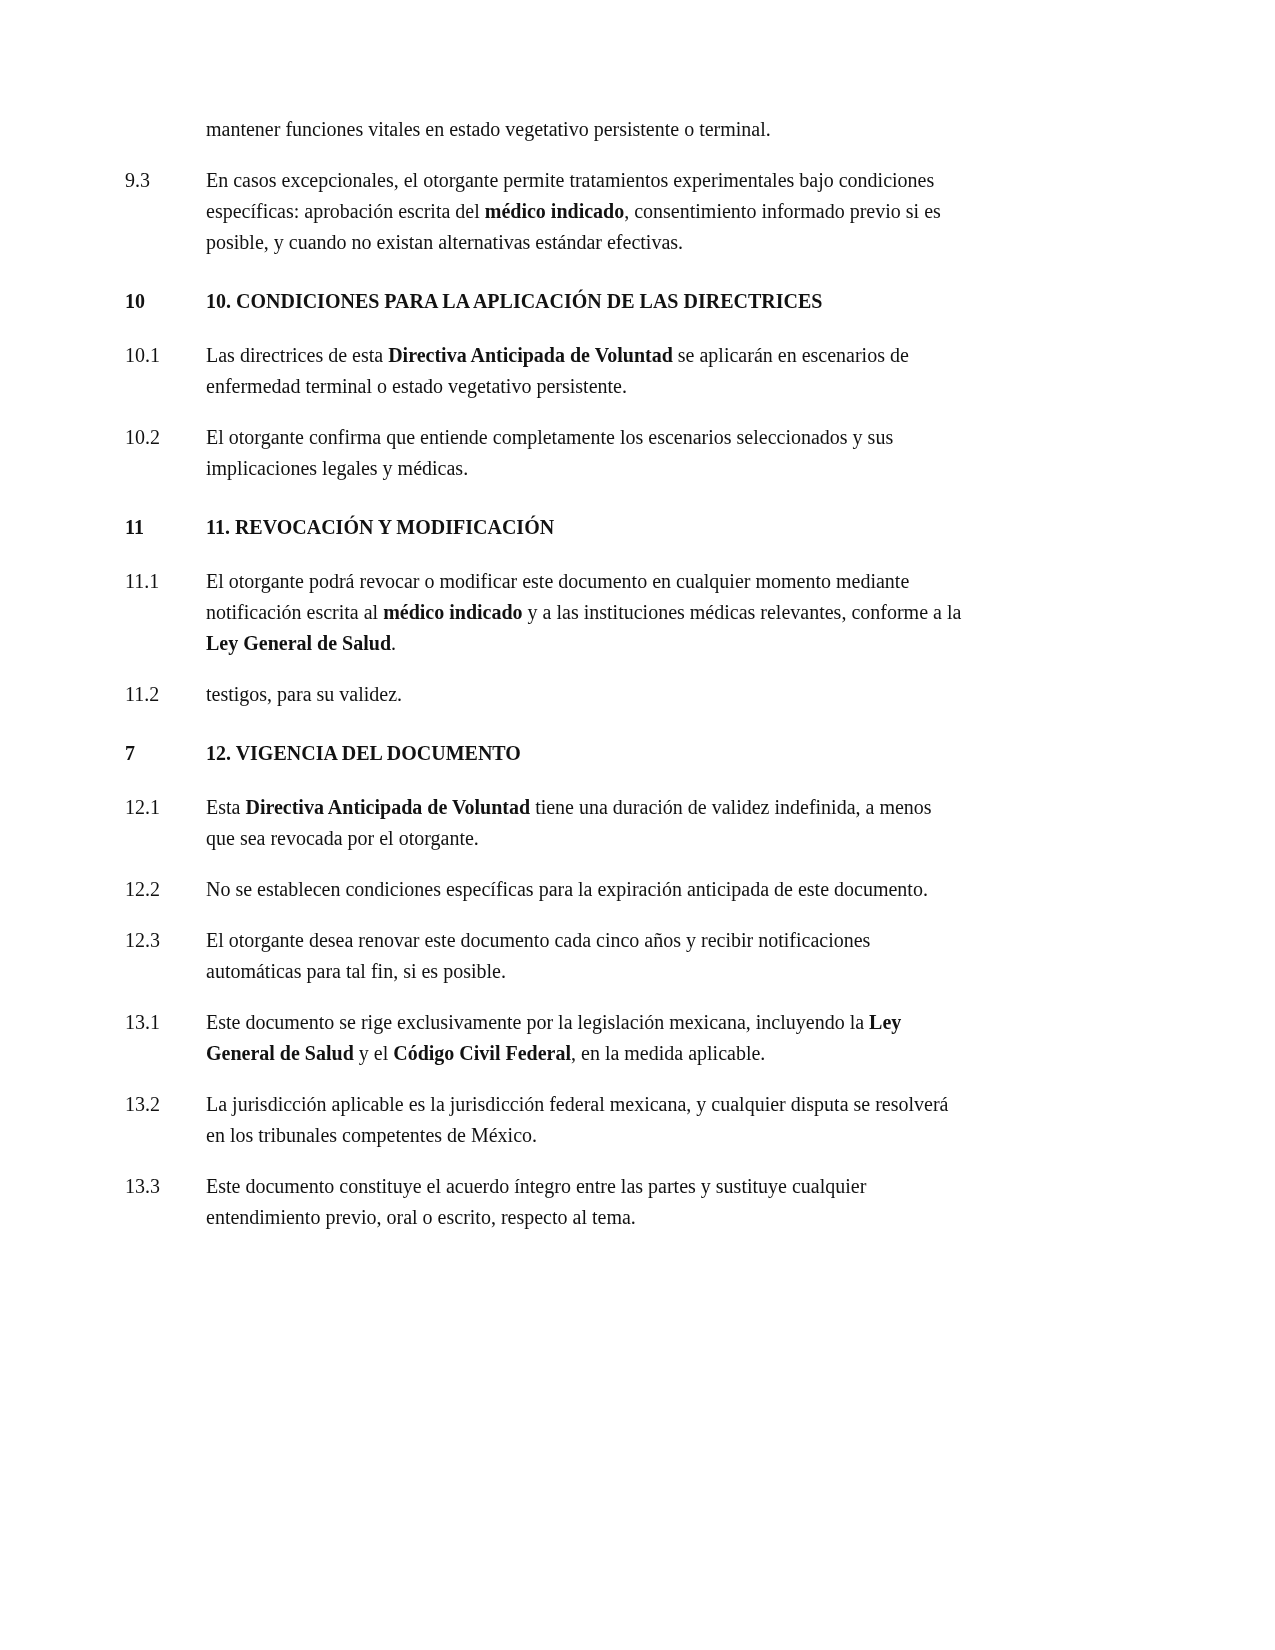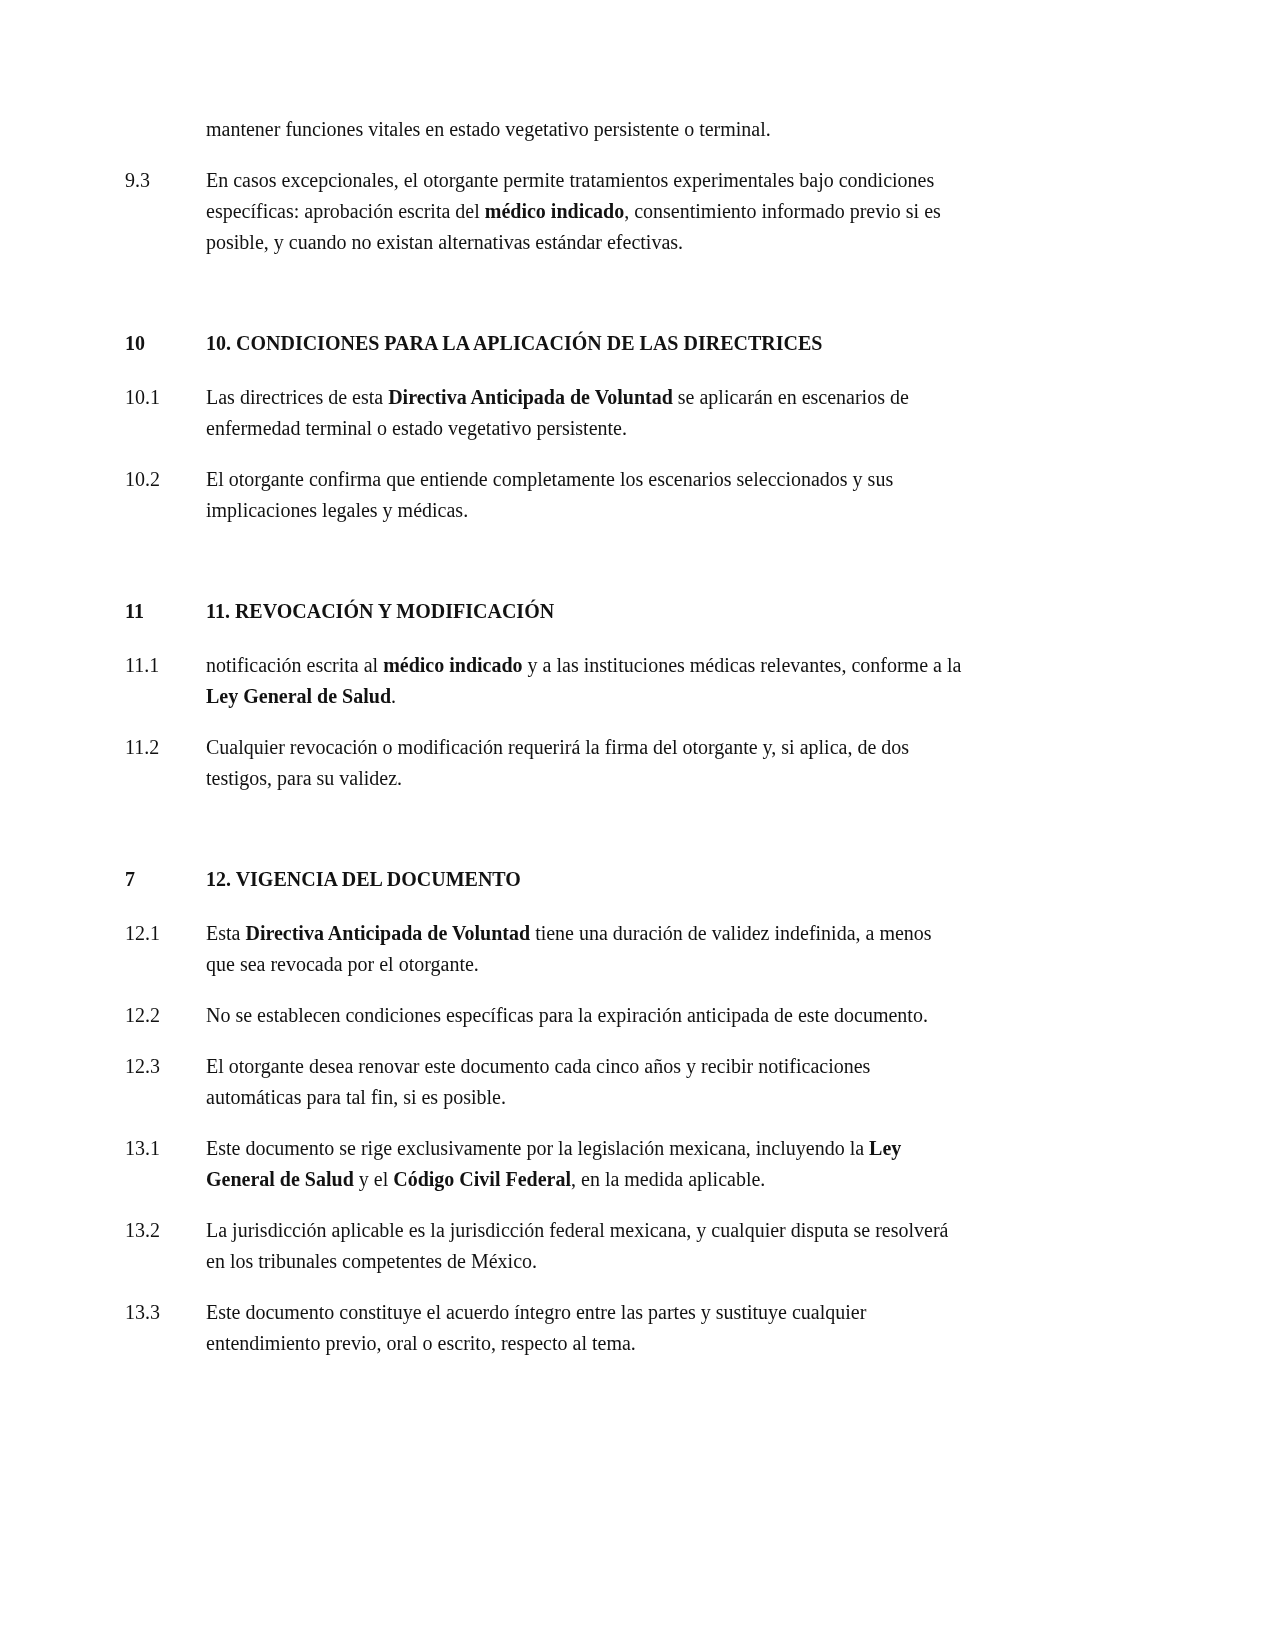--- a/index.html
+++ b/index.html
@@ -20,21 +20,21 @@
   }
   .item {
     display: grid;
     grid-template-columns: 60px 1fr;
     column-gap: 21px;
     font-size: 20px;
     line-height: 31px;
     margin: 0 0 20px 0;
   }
   .item.heading {
-    margin-top: 70px;
+    margin-top: 28px;
     margin-bottom: 23px;
   }
   .item.heading .num,
   .item.heading .text {
     font-weight: 700;
   }
   .num {
     text-align: left;
     white-space: nowrap;
   }
@@ -90,29 +90,29 @@
   <div class="item heading">
     <div class="num">11</div>
     <div class="text">
           <div class="line"><span>11. REVOCACIÓN Y MODIFICACIÓN</span></div>
         </div>
   </div>
 
   <div class="item clause">
     <div class="num">11.1</div>
     <div class="text">
+          <div class="line"><span>El otorgante podrá revocar o modificar este documento en cualquier momento mediante</span></div>
           <div class="line"><span>notificación escrita al </span><strong>médico indicado</strong><span> y a las instituciones médicas relevantes, conforme a la</span></div>
           <div class="line"><strong>Ley General de Salud</strong><span>.</span></div>
         </div>
   </div>
 
   <div class="item clause">
     <div class="num">11.2</div>
     <div class="text">
-          <div class="line"><span>Cualquier revocación o modificación requerirá la firma del otorgante y, si aplica, de dos</span></div>
           <div class="line"><span>testigos, para su validez.</span></div>
         </div>
   </div>
 
   <div class="item heading">
     <div class="num">7</div>
     <div class="text">
           <div class="line"><span>12. VIGENCIA DEL DOCUMENTO</span></div>
         </div>
   </div>

